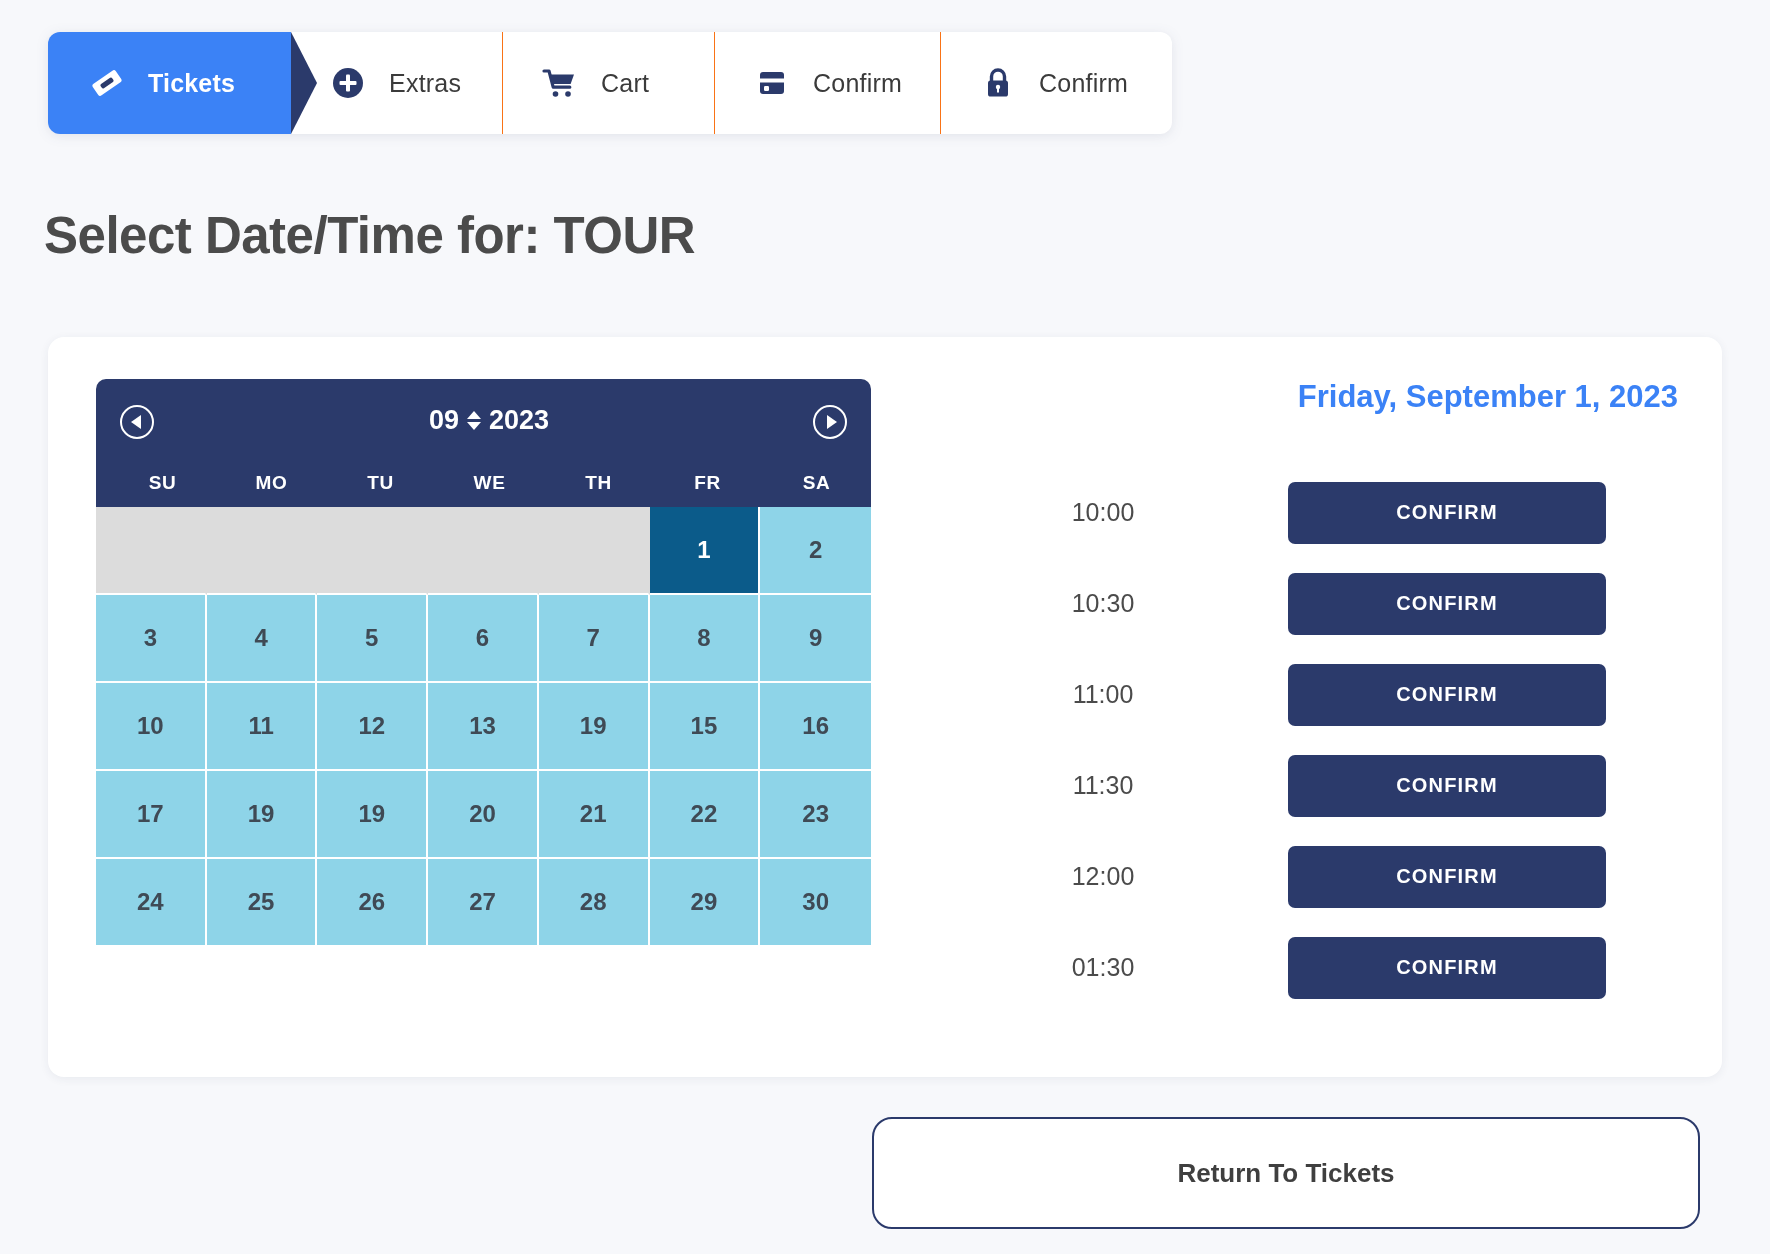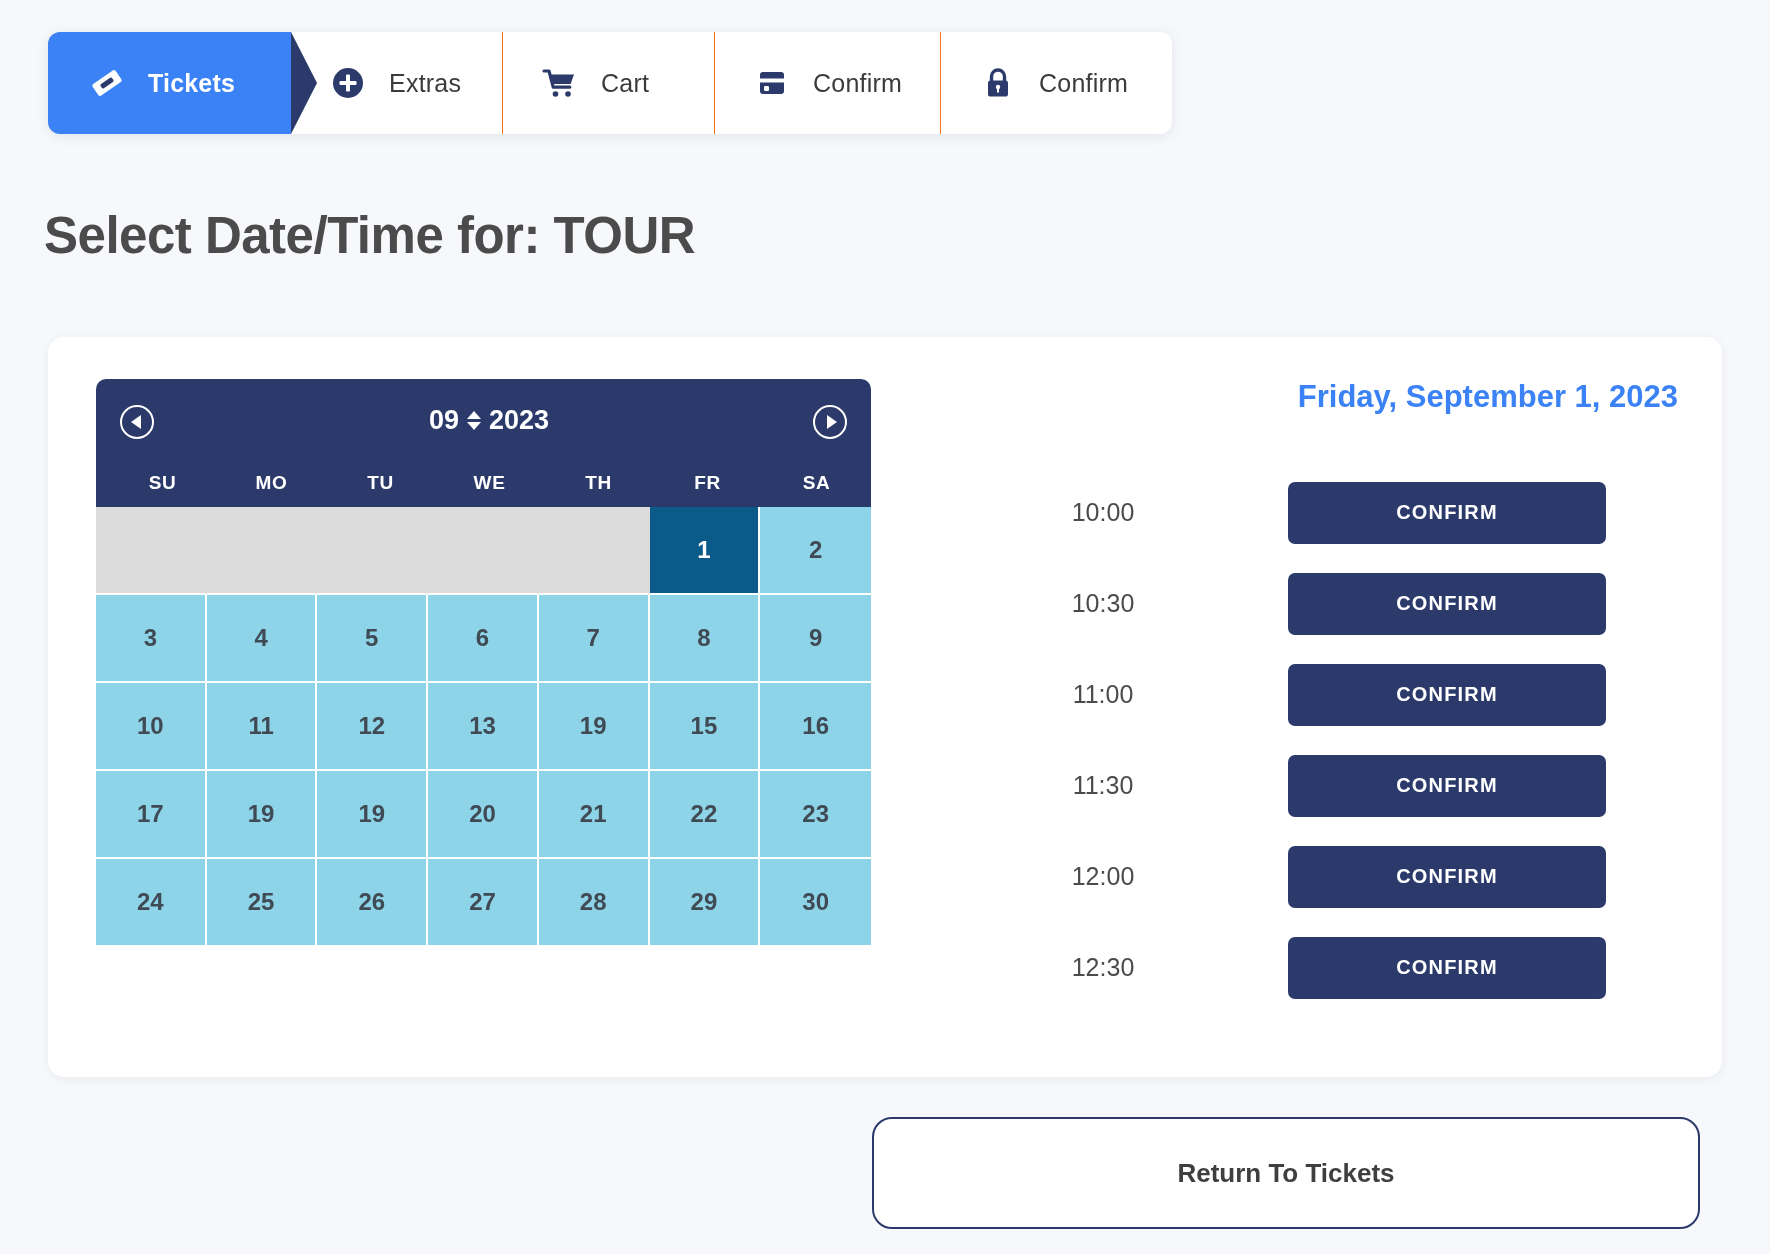--- a/index.html
+++ b/index.html
@@ -341,21 +341,21 @@
           </div>
           <div class="slot">
             <div class="slot-time">11:30</div>
             <button class="slot-btn">CONFIRM</button>
           </div>
           <div class="slot">
             <div class="slot-time">12:00</div>
             <button class="slot-btn">CONFIRM</button>
           </div>
           <div class="slot">
-            <div class="slot-time">12:30</div>
+            <div class="slot-time">01:30</div>
             <button class="slot-btn">CONFIRM</button>
           </div>
         </div>
     </div>
   </div>
 
   <button class="return-btn">Return To Tickets</button>
 </div>
 
 </body></html>

